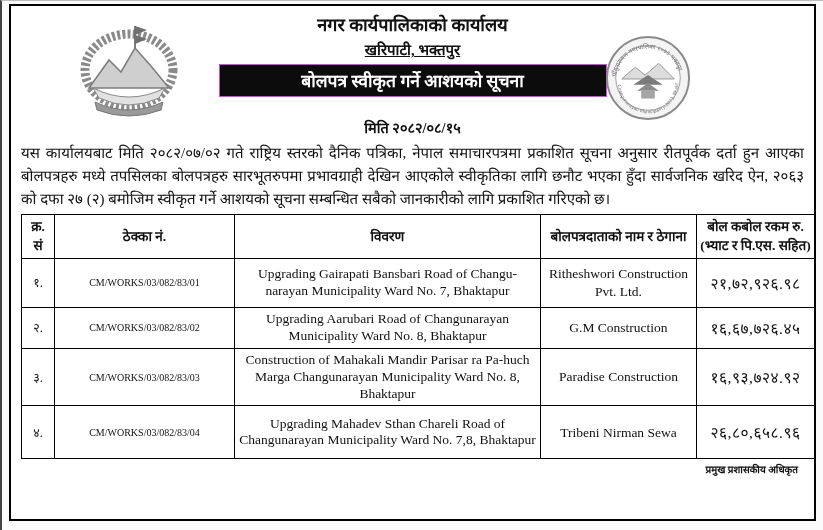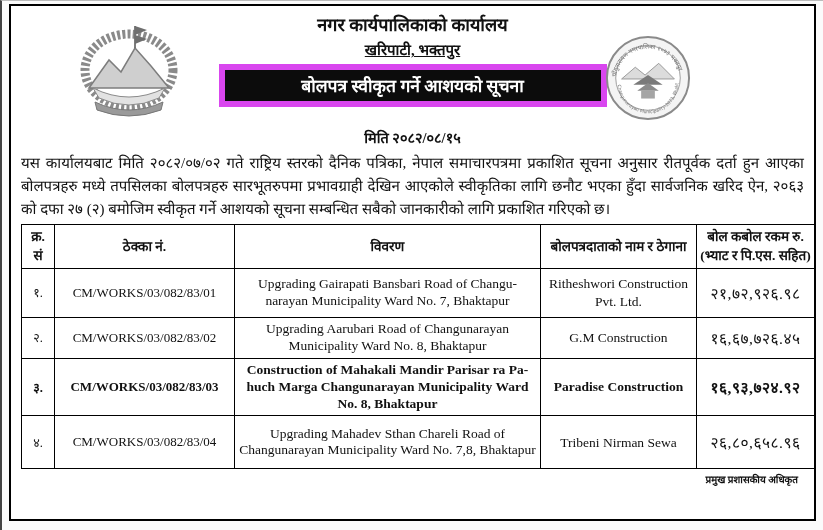--- a/index.html
+++ b/index.html
@@ -12,40 +12,40 @@
   }
   .header-zone { position: relative; text-align: center; }
   .emblem { position: absolute; left: 58px; top: 6px; width: 100px; height: 102px; }
   .seal { position: absolute; right: 112px; top: 22px; width: 88px; height: 88px; }
   .h-municipality { font-size: 21px; font-weight: bold; letter-spacing: .5px; }
   .h-office { font-size: 18px; font-weight: bold; margin-top: 2px; }
   .h-line { font-size: 15px; font-weight: bold; margin-top: 3px; text-decoration: underline; }
   .banner {
     display: block; width: 388px; margin: 5px auto 0 auto;
     background: #0c0c0c; color: #fff; font-weight: bold; font-size: 17.5px;
-    text-align: center; padding: 3px 0 4px 0; border: 6px solid #d946ef;
+    text-align: center; padding: 3px 0 4px 0; border: 1px solid #d946ef;
   }
   .date-line { font-size: 14.5px; font-weight: bold; margin-top: 20px; }
   .body-par {
     margin-top: 5px; font-size: 15px; line-height: 1.52; text-align: justify;
   }
   table.tender { width: 100%; border-collapse: collapse; margin-top: 4px; table-layout: fixed; }
   table.tender th, table.tender td {
     border: 1.4px solid #000; text-align: center; vertical-align: middle;
     padding: 3px 3px; overflow: hidden;
   }
   table.tender th { font-weight: bold; font-size: 13.5px; line-height: 1.35; }
   td.c-sn { font-size: 12.5px; }
-  td.c-contract { font-size: 13px; font-family: "Liberation Serif", serif; }
+  td.c-contract { font-size: 10px; font-family: "Liberation Serif", serif; }
   td.c-desc { font-size: 13.5px; line-height: 1.25; }
   td.c-bidder { font-size: 13.5px; line-height: 1.3; }
   td.c-amount { font-size: 15.5px; letter-spacing: .5px; }
   col.w-sn { width: 33px; } col.w-contract { width: 180px; } col.w-desc { width: 306px; }
   col.w-bidder { width: 156px; } col.w-amount { width: 118px; }
-  tr.r1 td { height: 49px; } tr.r2 td { height: 41px; } tr.r3 td { height: 53px; font-weight: bold; } tr.r4 td { height: 53px; }
+  tr.r1 td { height: 49px; } tr.r2 td { height: 41px; } tr.r3 td { height: 53px; } tr.r4 td { height: 53px; }
   .footer-line { text-align: right; font-weight: bold; font-size: 10px; padding: 3px 6px 0 0; }
 </style>
 </head>
 <body>
 
 <div class="page-frame"></div>
 
 <div class="document">
 
   <div class="header-zone">

